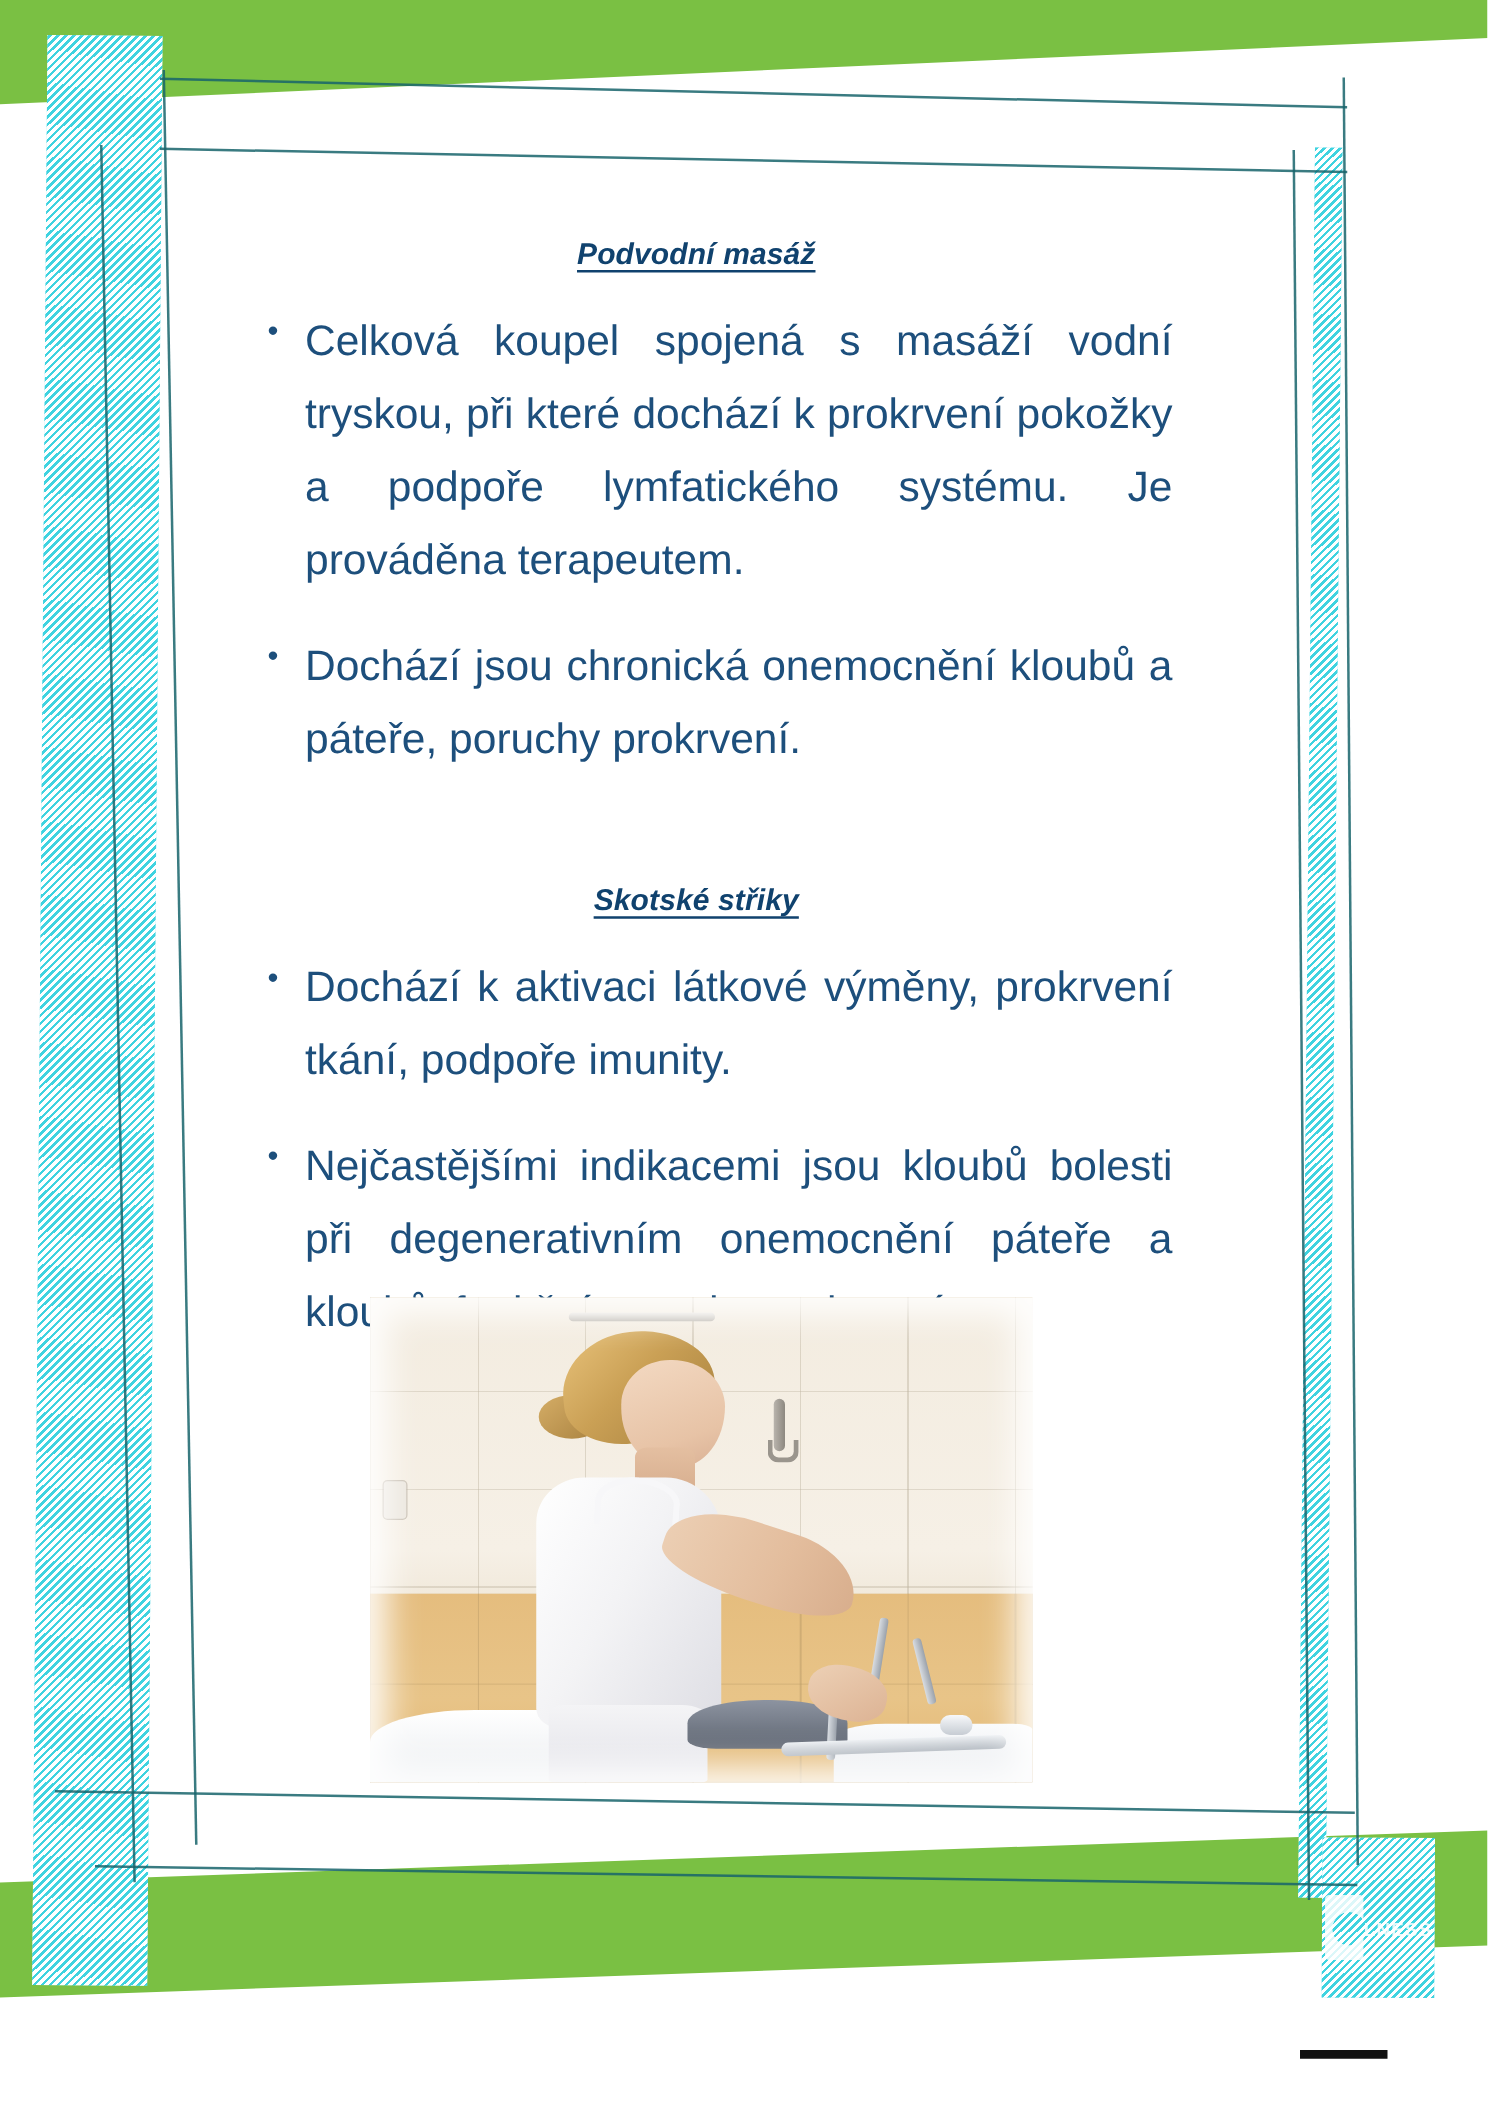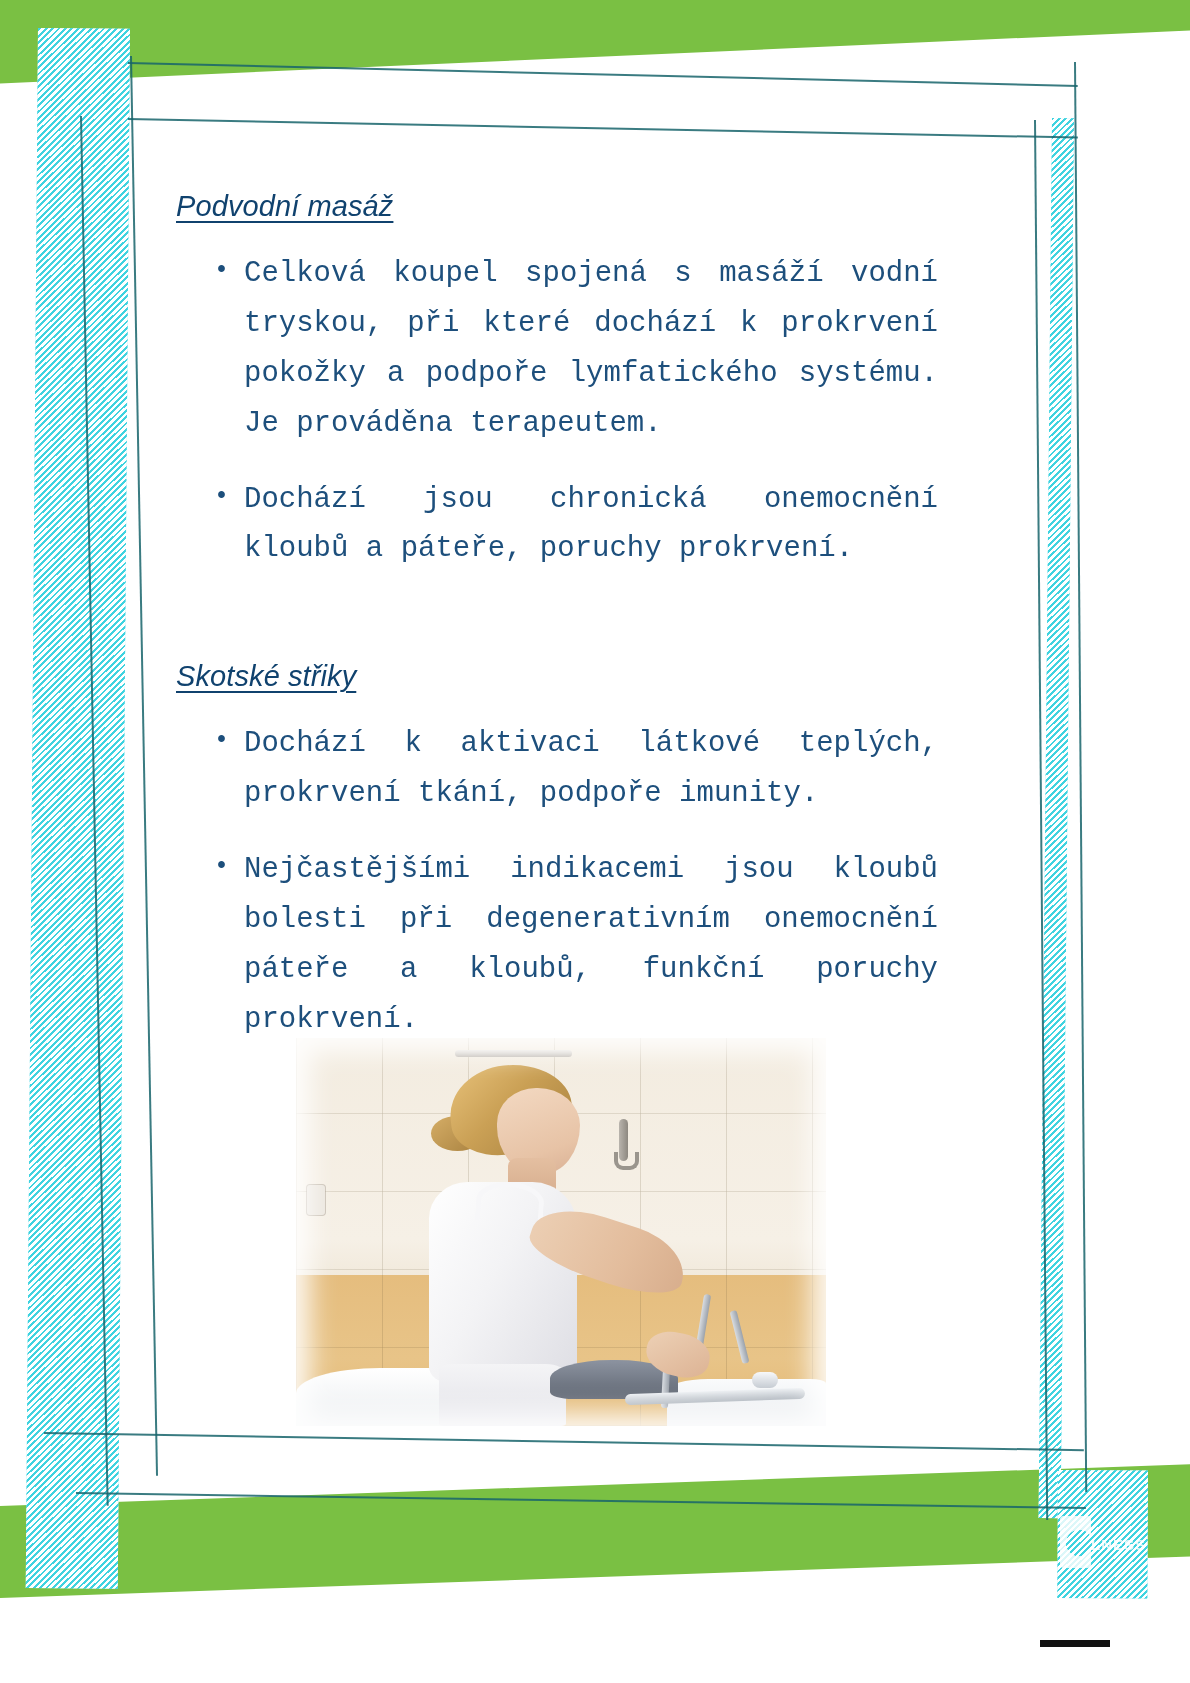--- a/index.html
+++ b/index.html
@@ -101,38 +101,39 @@
     color:#ffffff;opacity:.85;font-family:"Liberation Sans",sans-serif;
   }
 
   
   #content{
     position:absolute;left:176px;top:190px;width:762px;
     color:#1d4f7c;
   }
   h2.section-heading{
     margin:0 0 26px 0;
-    font-size:29px;
-    font-weight:400;font-style:italic;
+    font-size:24px;
+    font-weight:700;font-style:italic;
     text-decoration:underline;
     text-underline-offset:5px;
     color:#10426e;
     letter-spacing:.1px;
     font-family:"Liberation Sans",sans-serif;
+    text-align:center;
   }
   .bullets{list-style:none;margin:0;padding:0;}
   .bullets li{
     position:relative;
     padding-left:68px;
     margin-bottom:26px;
-    font-size:29px;
+    font-size:34px;
     line-height:1.72;
     text-align:justify;
     color:#1d4f7c;
-    font-family:Liberation Mono, monospace;
+    font-family:Liberation Sans, sans-serif;
   }
   .bullets li:last-child{margin-bottom:0;}
   .bullets li::before{
     content:"\2022";
     position:absolute;left:38px;top:0;
     font-size:25px;line-height:1.72;color:#1d4f7c;
   }
   .block-gap{height:86px;}
 
   
@@ -290,21 +291,21 @@
     <h2 class="section-heading">Podvodní masáž</h2>
     <ul class="bullets">
       <li>Celková koupel spojená s masáží vodní tryskou, při které dochází k prokrvení pokožky a podpoře lymfatického systému.  Je prováděna terapeutem.</li>
       <li>Dochází jsou chronická onemocnění kloubů a páteře, poruchy prokrvení.</li>
     </ul>
 
     <div class="block-gap"></div>
 
     <h2 class="section-heading">Skotské střiky</h2>
     <ul class="bullets">
-      <li>Dochází k aktivaci látkové teplých, prokrvení tkání, podpoře imunity.</li>
+      <li>Dochází k aktivaci látkové výměny, prokrvení tkání, podpoře imunity.</li>
       <li>Nejčastějšími indikacemi jsou kloubů bolesti při degenerativním onemocnění páteře a kloubů, funkční poruchy prokrvení.</li>
     </ul>
   </div>
 
   <div id="photo-wrap">
     <div class="photo" title="Terapeutka u vodoléčebné vany s hydromasážními tryskami">
       <div class="ph-wall"></div>
       <div class="ph-wainscot"></div>
       <div class="ph-rail"></div>
       <div class="ph-sw"></div>

